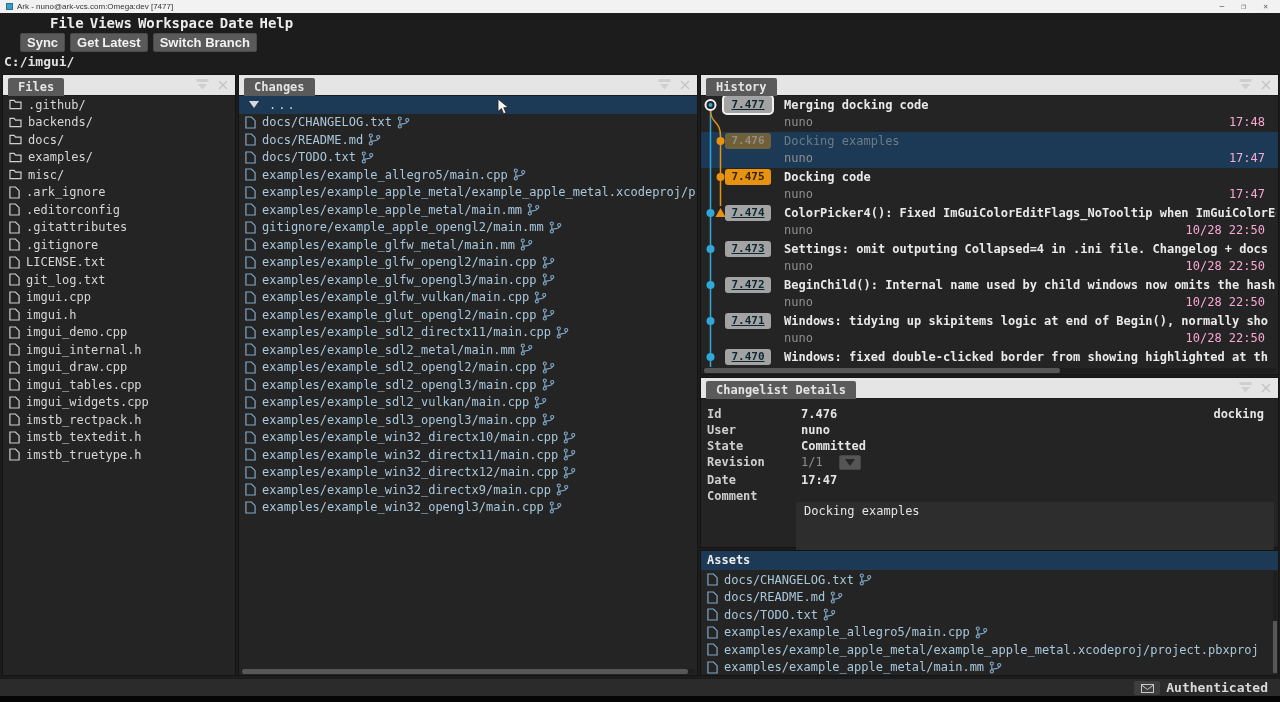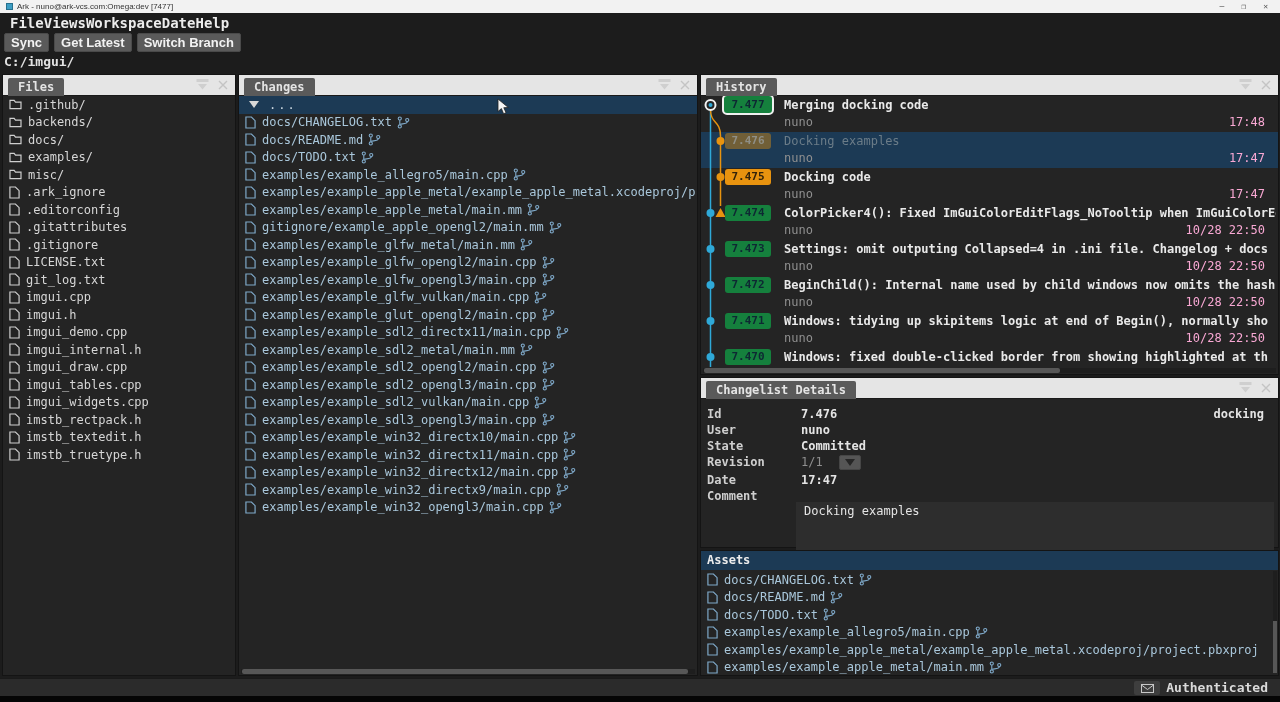--- a/index.html
+++ b/index.html
@@ -9,21 +9,21 @@
   
   .titlebar { position:absolute; left:0; top:0; width:1280px; height:13px; background:#f2f2f2; display:flex; align-items:center; padding:0 6px; }
   .titlebar .appicon { width:7px; height:7px; background:#3d9ec4; border:1px solid #27708d; margin-right:4px; }
   .titlebar .title { font-family:"Liberation Sans", sans-serif; font-size:8px; color:#333; }
   .winctrl { margin-left:auto; display:flex; gap:17px; padding-right:6px; }
   .winctrl span { font-size:8px; color:#555; line-height:13px; cursor:default; }
 
   
   .menubar { position:absolute; left:0; top:13px; width:1280px; height:19px; display:flex; gap:15px; padding-left:10px; align-items:center; background:#1c1c1c; }
   .menubar .mitem { color:#ececec; font-size:14px; font-weight:bold; }
-  .toolbar { position:absolute; left:0; top:32px; width:1280px; height:20px; display:flex; gap:5px; padding-left:4px; align-items:center; }
+  .toolbar { position:absolute; left:0; top:32px; width:1280px; height:20px; display:flex; gap:5px; padding-left:20px; align-items:center; }
   .tbtn { background:#5a5a5a; border:1px solid #4a4a4a; border-radius:2px; color:#f2f2f2; font-size:13px; font-weight:bold; padding:0 6px; height:19px; line-height:17px; }
   .pathbar { position:absolute; left:0; top:52px; width:1280px; height:20px; line-height:20px; padding-left:4px; color:#e2e2e2; font-size:13px; font-weight:bold; }
 
   
   .panel { position:absolute; background:#242424; border:1px solid #141414; }
   .phead { position:absolute; left:0; top:0; right:0; height:21px; background:#e5e5e5; border-bottom:1px solid #1a1a1a; }
   .ptab { position:absolute; left:5px; top:3px; height:18px; line-height:18px; padding:0 10px; background:#5a5a5a; color:#e4e4e4; font-size:12px; font-weight:bold; border-radius:2px 2px 0 0; }
   .picons { position:absolute; right:7px; top:4px; display:flex; gap:9px; align-items:center; }
   .picons svg { display:block; }
 
@@ -45,21 +45,21 @@
   .crow .lbl, .arow .lbl { overflow:hidden; }
   .tri-root { width:0; height:0; border-left:5px solid transparent; border-right:5px solid transparent; border-top:7px solid #d8d8d8; margin:0 10px 0 4px; }
   .root-dots { color:#c9d6e0; letter-spacing:2px; }
 
   
   .hrows { position:absolute; left:0; top:21px; right:0; bottom:7px; overflow:hidden; }
   #history-graph { position:absolute; left:0; top:0; width:30px; height:272px; z-index:2; }
   .hentry { position:relative; height:36px; }
   .hentry.hl { background:#1c3a55; }
   .badge { position:absolute; left:24px; top:1px; width:46px; height:16px; line-height:16px; border-radius:3px; text-align:center; font-size:11px; font-weight:bold; z-index:3; }
-  .badge.cyan { background:#15803d; color:#0e2833; }
+  .badge.cyan { background:#a3a3a3; color:#0e2833;text-decoration:underline; }
   .badge.orange { background:#e8930f; color:#33230a; }
   .badge.dim { background:rgba(232,147,15,0.42); color:#8f8f86; }
   .badge.sel { left:21px; top:-2px; width:52px; height:21px; line-height:17px; border:2px solid #f0f0f0; border-radius:5px; }
   .htitle { position:absolute; left:83px; top:0; right:2px; height:18px; line-height:18px; color:#e9e9e9; font-size:12px; font-weight:bold; white-space:nowrap; overflow:hidden; }
   .htitle.dim { color:#6b7c88; font-weight:normal; }
   .huser { position:absolute; left:83px; top:18px; height:18px; line-height:16px; color:#8f8f8f; font-size:12px; }
   .htime { position:absolute; right:13px; top:18px; height:18px; line-height:16px; color:#f9a8d4; font-size:12px;text-align:center; }
 
   
   .hscroll { position:absolute; left:2px; right:2px; bottom:1px; height:5px; background:#1e1e1e; }
@@ -100,21 +100,21 @@
   <div class="appicon"></div>
   <div class="title">Ark - nuno@ark-vcs.com:Omega:dev [7477]</div>
   <div class="winctrl">
     <span>–</span>
     <span>❐</span>
     <span>✕</span>
   </div>
 </div>
 
 <div class="menubar">
-  <div style="display:flex;gap:0;">
+  <div style="display:flex;gap:6px;margin-left:40px;">
 
   <span class="mitem">File</span>
       <span class="mitem">Views</span>
       <span class="mitem">Workspace</span>
       <span class="mitem">Date</span>
       <span class="mitem">Help</span>
     </div>
 </div>
 
 <div class="toolbar">

